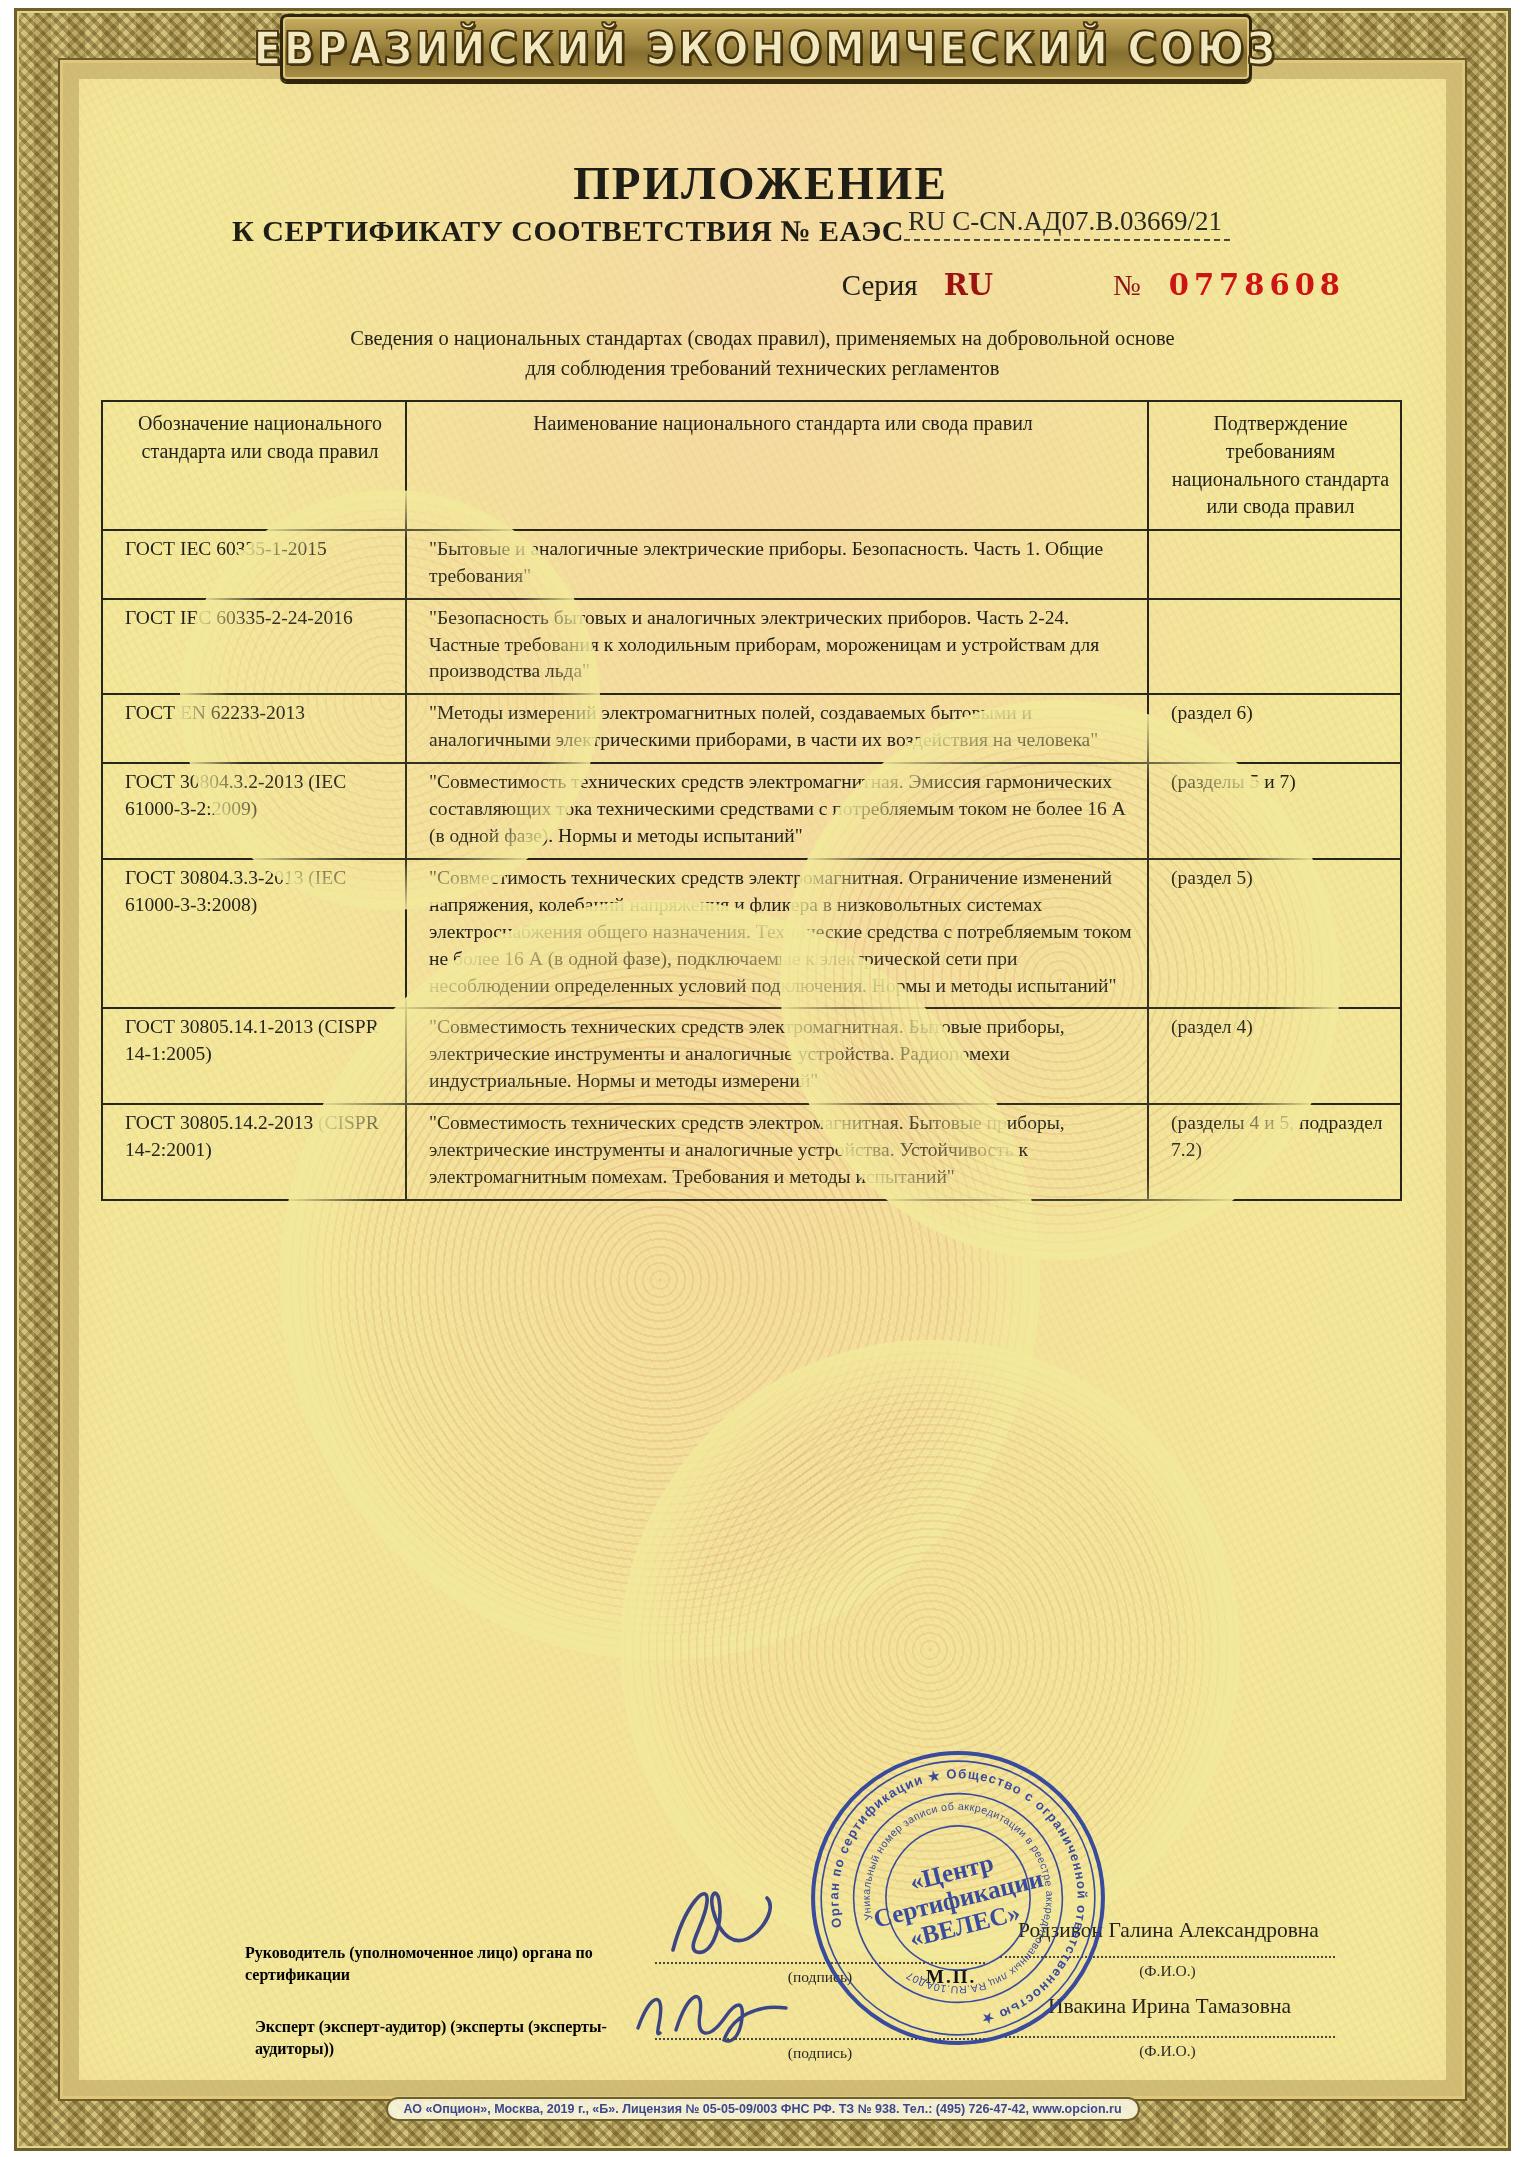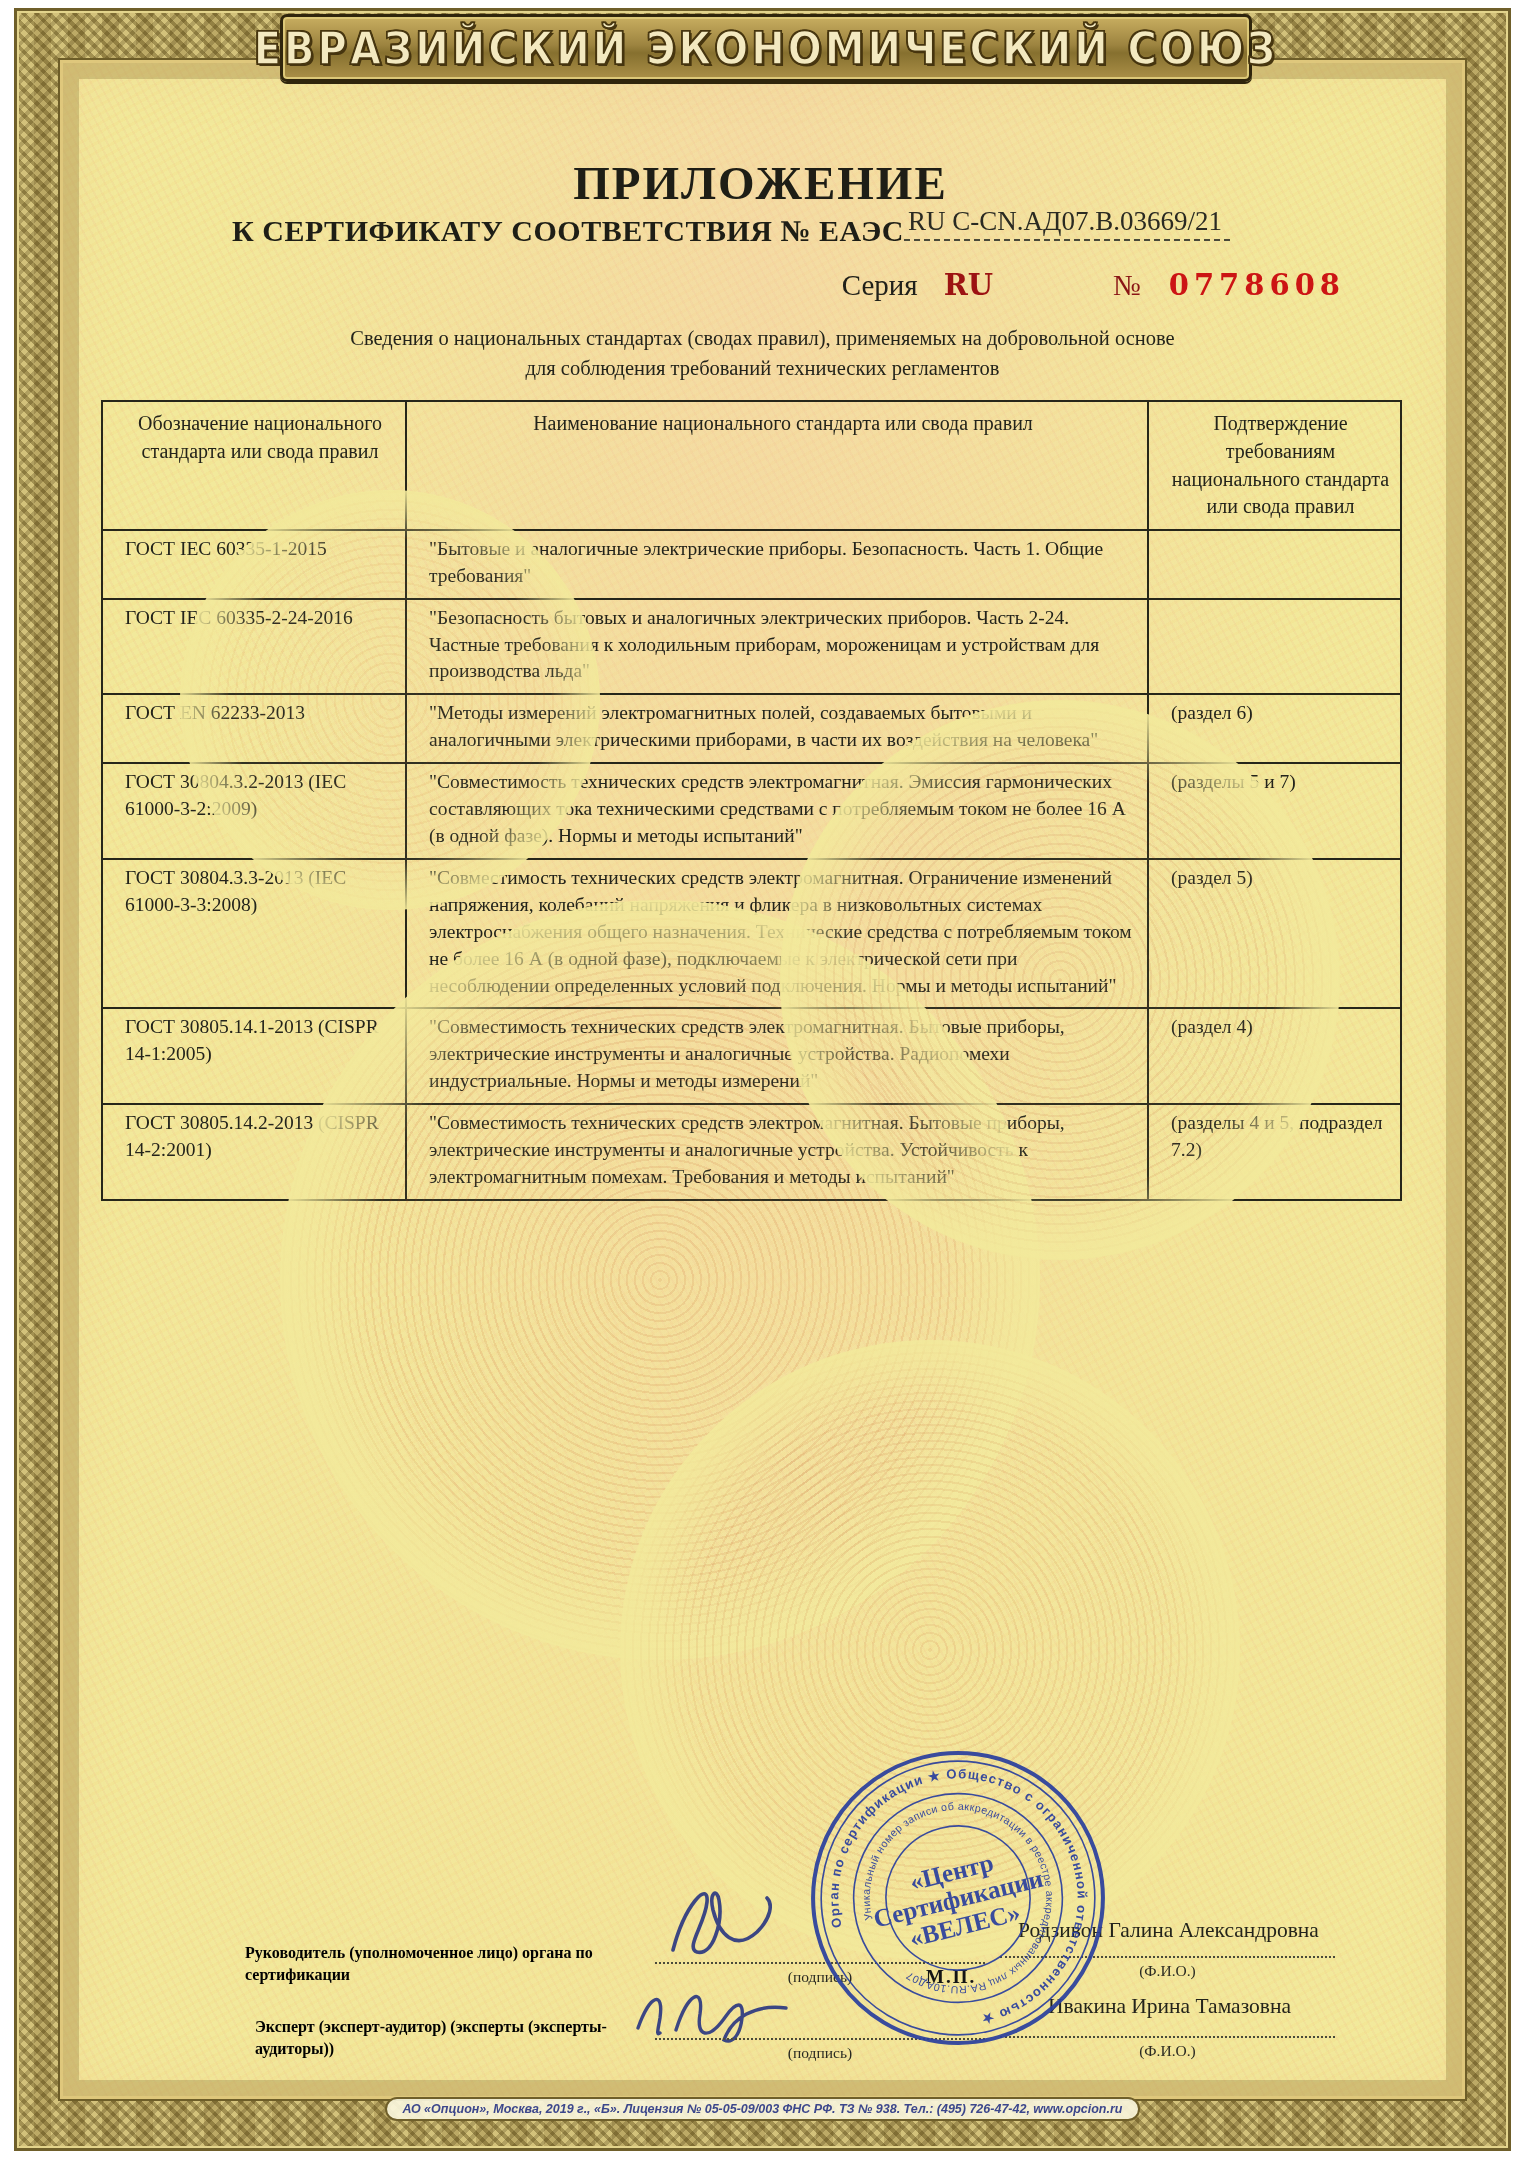--- a/index.html
+++ b/index.html
@@ -82,21 +82,21 @@
   .mp{font-weight:bold;font-size:19px;color:#141414;letter-spacing:2px;}
   .sig-svg{overflow:visible;}
 
   
   .stamp{position:absolute;left:806px;top:1746px;width:304px;height:304px;opacity:.92;transform:rotate(-14deg);}
 
   
   .footer-pill{position:absolute;left:50%;bottom:36px;transform:translateX(-50%);z-index:6;
                background:rgba(250,246,220,.92);border:2px solid #6f5f2a;border-radius:14px;
                padding:3px 16px;white-space:nowrap;
-               font-family:"Liberation Sans", sans-serif;font-size:12.5px;color:#3c478c;font-weight:bold;font-style:italic;}
+               font-family:"Liberation Sans", sans-serif;font-size:12.5px;color:#3c478c;font-weight:bold;}
 </style>
 </head>
 <body>
 
 <div class="stage">
   <div class="page"></div>
 
   <div class="banner">
     <span>ЕВРАЗИЙСКИЙ ЭКОНОМИЧЕСКИЙ СОЮЗ</span>
   </div>

